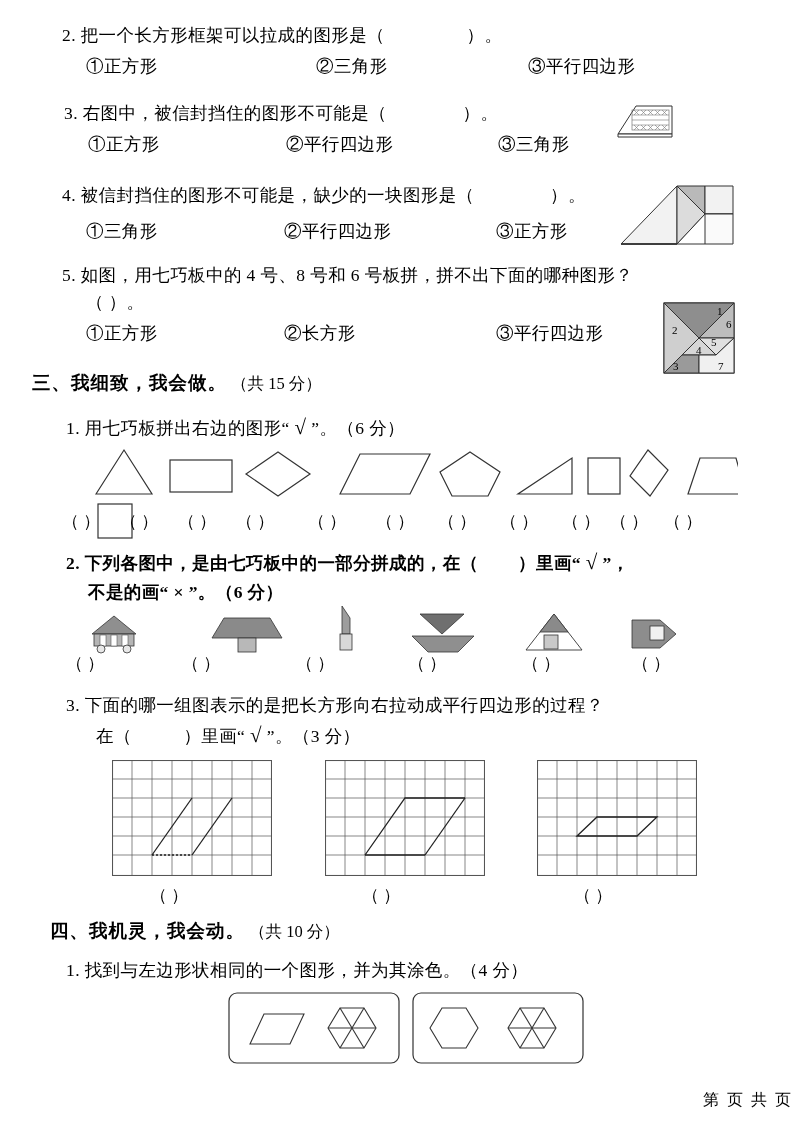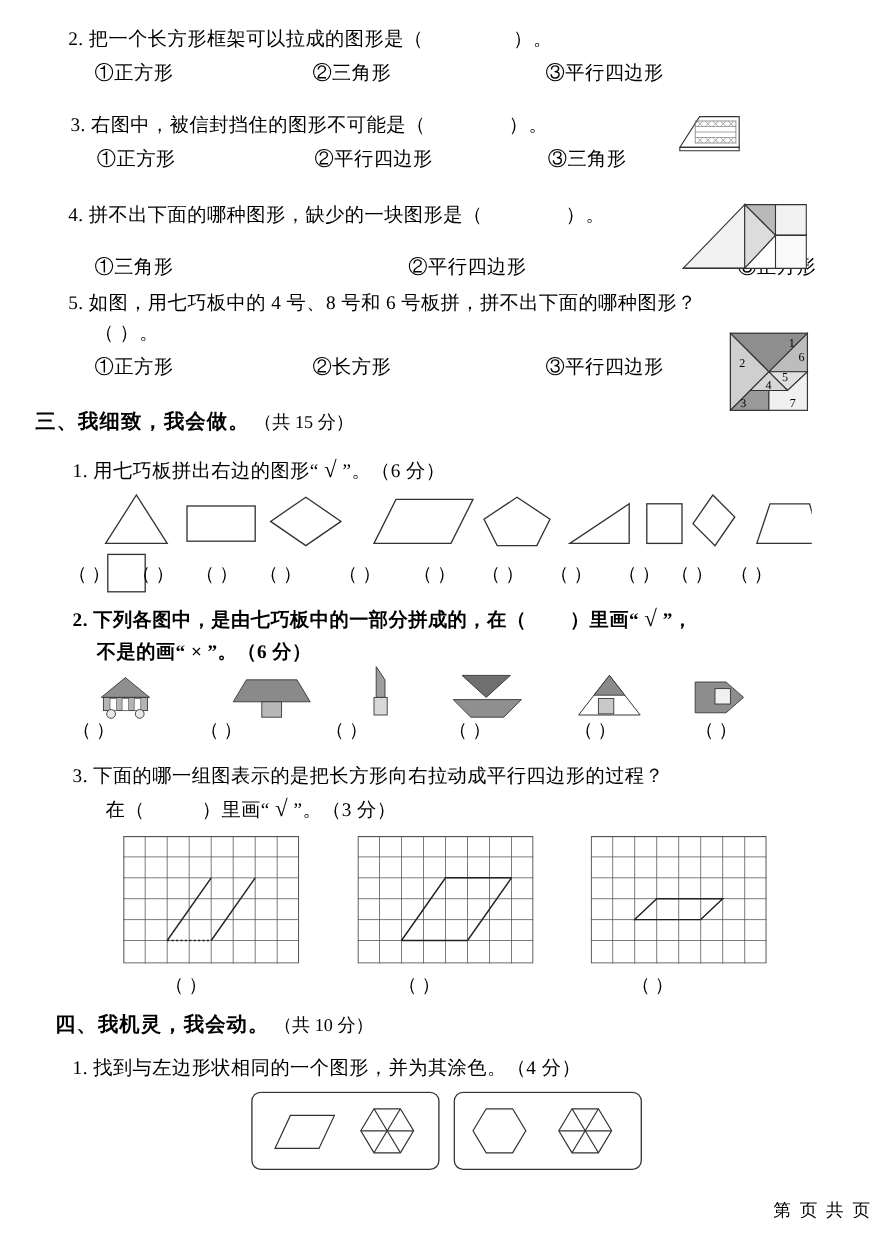--- a/index.html
+++ b/index.html
@@ -58,21 +58,21 @@
 
   <div class="abs" style="left:62px; top:22px; width:680px;">
     <div class="stem">
       <span>2.</span>
       <span>把一个长方形框架可以拉成的图形是（</span>
       <span style="display:inline-block;width:72px;"></span>
       <span>）。</span>
     </div>
     <div class="opts" style="margin-top:4px; padding-left:24px;">
       <span class="opt" style="width:198px;">①正方形</span>
-      <span class="opt" style="width:212px;">②三角形</span>
+      <span class="opt" style="width:212px;margin-left:32px;">②三角形</span>
       <span class="opt">③平行四边形</span>
     </div>
   </div>
 
   <div class="abs" style="left:64px; top:100px; width:680px;">
     <div class="stem">
       <span>3.</span>
       <span>右图中，被信封挡住的图形不可能是（</span>
       <span style="display:inline-block;width:66px;"></span>
       <span>）。</span>
@@ -115,25 +115,25 @@
         <line x1="48" y1="21" x2="53" y2="26"></line>
           <line x1="53" y1="21" x2="48" y2="26"></line>
       </g>
       <polyline points="4,30 58,30 58,33 4,33 4,30" fill="#ffffff" stroke="#333" stroke-width="1"></polyline>
     </svg>
   </div>
 
   <div class="abs" style="left:62px; top:182px; width:680px;">
     <div class="stem">
       <span>4.</span>
-      <span>拼不出下面的哪种图形，缺少的一块图形是（</span>
+      <span>被信封挡住的图形不可能是，缺少的一块图形是（</span>
       <span style="display:inline-block;width:66px;"></span>
       <span>）。</span>
     </div>
-    <div class="opts" style="margin-top:20px; padding-left:24px;justify-content:space-between;">
+    <div class="opts" style="margin-top:9px; padding-left:24px;">
       <span class="opt" style="width:198px;">①三角形</span>
       <span class="opt" style="width:212px;">②平行四边形</span>
       <span class="opt">③正方形</span>
     </div>
   </div>
 
   <div class="abs" style="left:619px; top:184px;">
     <svg width="116" height="62" viewBox="0 0 116 62">
       <polygon points="2,60 58,2 58,60" fill="#f2f2f2" stroke="#333" stroke-width="1"></polygon>
       <polygon points="2,60 58,60 30,60" fill="none" stroke="#333" stroke-width="1"></polygon>

